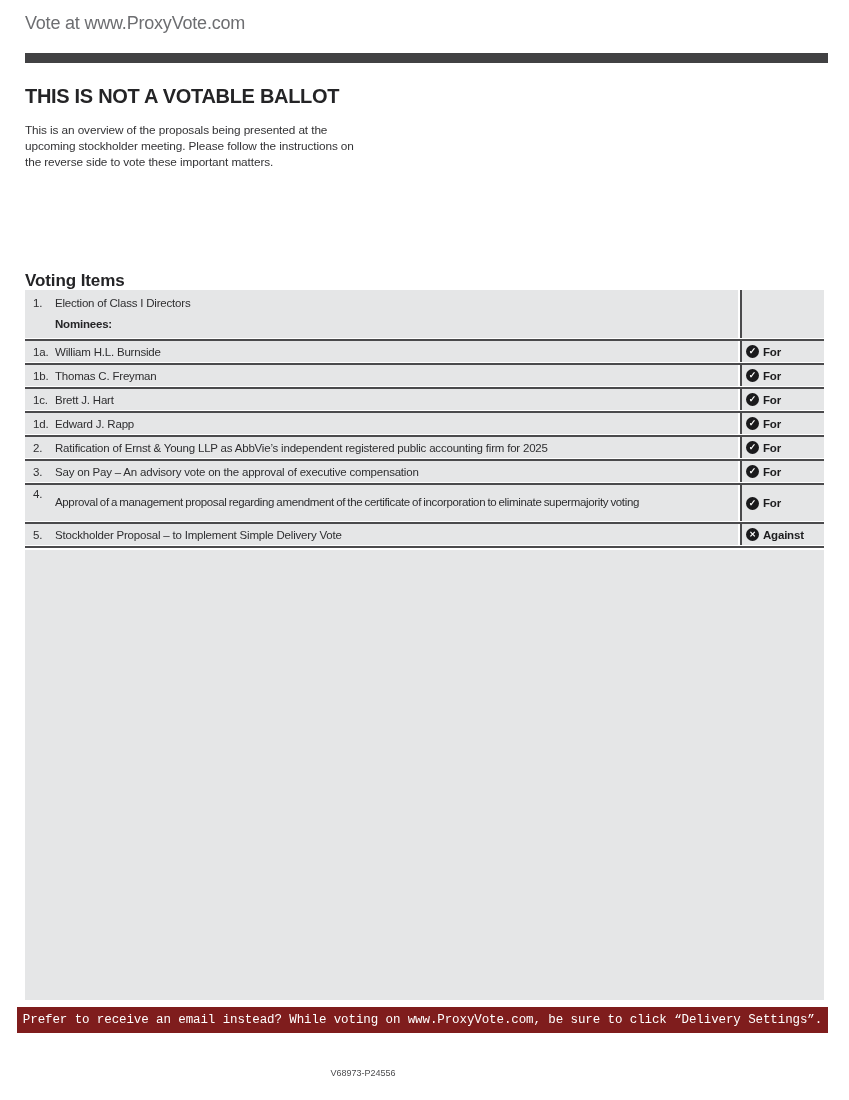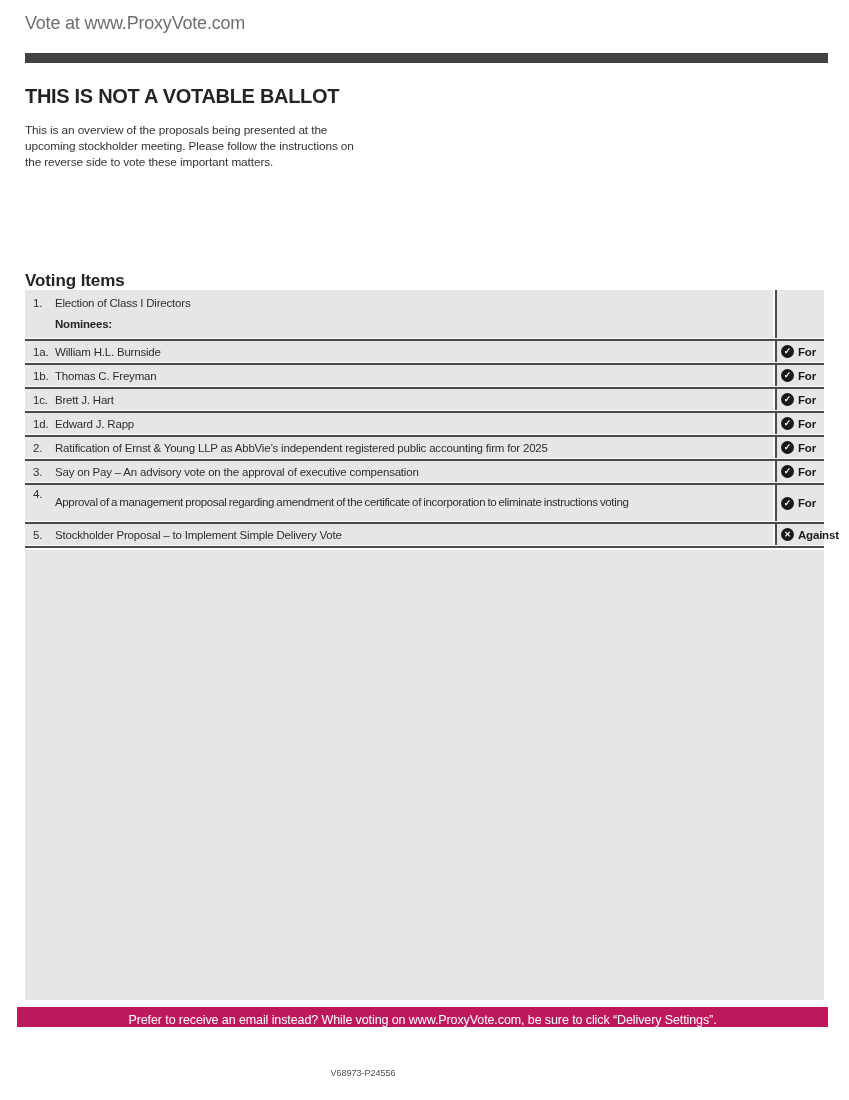--- a/index.html
+++ b/index.html
@@ -50,21 +50,21 @@
     flex:1; display:flex; align-items:center;
     border-right:2px solid #ffffff;
     font-size:11.5px; color:#2e2e30; letter-spacing:-0.2px;
   }
   .cell-main.col { display:block; }
   .cell-num { width:30px; padding-left:8px; flex-shrink:0; }
   .cell-text { flex:1; padding-right:6px; }
   .condensed { letter-spacing:-0.35px; word-spacing:-0.6px; }
 
   .cell-rec {
-    width:49px; flex-shrink:0; border-left:2px solid #4a4a4c;
+    width:84px; flex-shrink:0; border-left:2px solid #4a4a4c;
     display:flex; align-items:center; gap:4px; padding-left:4px;
   }
   .rec-label { font-size:11.5px; font-weight:bold; color:#1c1c1e; letter-spacing:-0.2px; }
 
   .rec-icon {
     width:13px; height:13px; border-radius:50%; background:#1a1a1c;
     color:#ffffff; flex-shrink:0;
     display:flex; align-items:center; justify-content:center;
     font-size:9px; font-weight:bold; line-height:1;
   }
@@ -85,23 +85,23 @@
     background:linear-gradient(to bottom, #ffffff 1px, #4a4a4c 1px);
   }
   .table-bottom {
     height:3px;
     background:linear-gradient(to bottom, #ffffff 1px, #4a4a4c 1px);
   }
   .table-filler { margin-top:2px; height:450px; background:#e5e6e7; }
 
   
   .footer-banner {
-    position:absolute; left:17px; top:1007px; width:811px; height:20px;
-    background:#be185d; color:#ffffff; text-align:center;
-    font-size:12.5px; line-height:26px; letter-spacing:-0.1px;
+    position:absolute; left:17px; top:1007px; width:811px; height:26px;
+    background:#7f1d1d; color:#ffffff; text-align:center;
+    font-size:12.5px; line-height:26px; letter-spacing:-0.1px;font-family:Liberation Mono, monospace;
   }
   .doc-code {
     position:absolute; left:280px; top:1068px; width:166px;
     text-align:center; font-size:9px; color:#4c4c4e;
   }
 </style>
 </head>
 <body>
 
 <div class="page">
@@ -204,21 +204,21 @@
       <div class="cell-rec">
         <span class="rec-icon icon-check"></span>
         <span class="rec-label">For</span>
       </div>
     </div>
     <div class="rowsep"></div>
 
     <div class="trow row-wrap">
       <div class="cell-main">
         <span class="cell-num" style="align-self:flex-start; padding-top:3px;">4.</span>
-        <span class="cell-text condensed" style="line-height:13.5px;">Approval of a management proposal regarding amendment of the certificate of incorporation to eliminate instructions voting</span>
+        <span class="cell-text condensed" style="line-height:13.5px;">Approval of a management proposal regarding amendment of the certificate of incorporation to eliminate supermajority voting</span>
       </div>
       <div class="cell-rec">
         <span class="rec-icon icon-check"></span>
         <span class="rec-label">For</span>
       </div>
     </div>
     <div class="rowsep"></div>
 
     <div class="trow row-std">
       <div class="cell-main">

